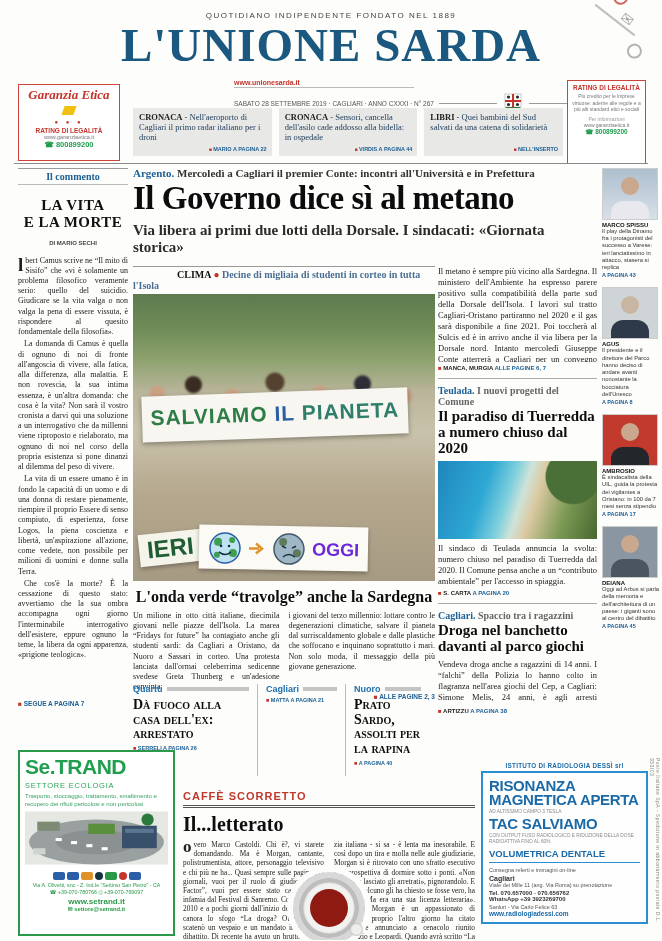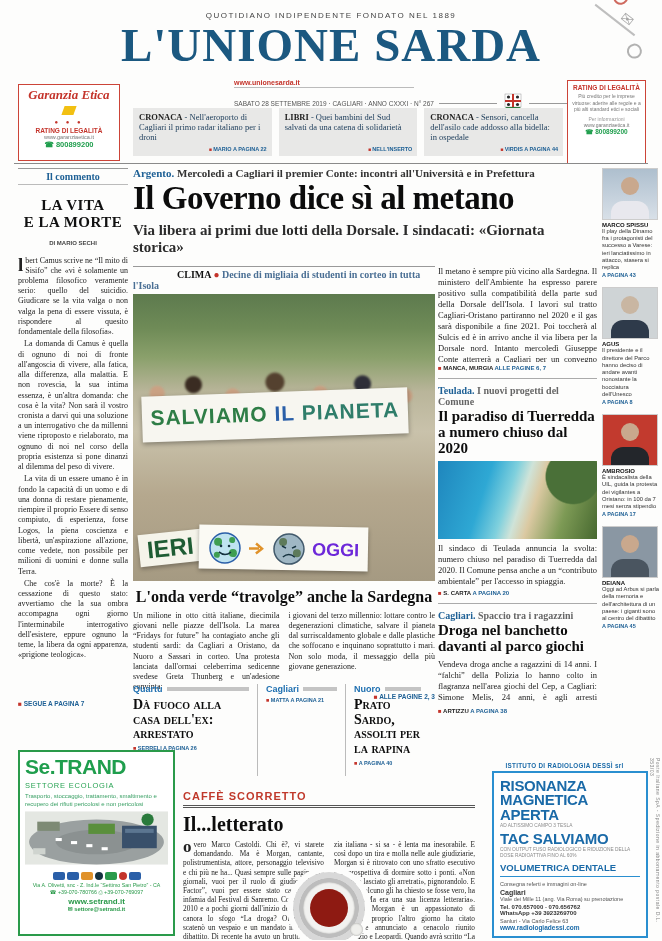--- a/index.html
+++ b/index.html
@@ -193,21 +193,21 @@
     border-radius:50%; background:radial-gradient(circle,#bdbdbd 0 58%,#d8d8d8 59% 100%);
     box-shadow:0 0 0 6px #fdfdfc; }
   .cupwrap .cup { position:absolute; inset:10px; border-radius:50%; background:#f2f2f0;
     box-shadow:inset 0 0 2px rgba(0,0,0,.4); }
   .cupwrap .coffee { position:absolute; inset:17px; border-radius:50%; background:#8e1a12; }
   .cupwrap .handle { position:absolute; right:2px; bottom:8px; width:13px; height:13px; border-radius:50%;
     background:#efefec; box-shadow:inset 0 0 2px rgba(0,0,0,.4); }
   
   .radio { position:absolute; top:762px; left:481px; width:167px; font-family:"Liberation Sans",sans-serif; }
   .rhead { text-align:center; font-size:6.3px; font-weight:bold; color:#1a6aa8; letter-spacing:.3px; }
-  .rframe { border:2px solid #2a8fd0; background:#fefefe; margin-top:2px; padding:6px 6px 5px;margin-left:11px; }
+  .rframe { border:2px solid #2a8fd0; background:#fefefe; margin-top:2px; padding:6px 6px 5px; }
   .rbig { font-size:15px; font-weight:bold; color:#1a6aa8; line-height:.95; letter-spacing:-0.3px; }
   .rnote { font-size:4.8px; color:#8a8a8a; line-height:1.25; margin:1px 0 3px; }
   .rmed { font-size:9.5px; font-weight:bold; color:#1a6aa8; border-bottom:1px solid #2a8fd0; padding-bottom:3px; }
   .rserv { font-size:5.5px; color:#555; margin-top:4px; }
   .rcity { font-size:7px; font-weight:bold; color:#333; margin-top:2px; }
   .raddr { font-size:5.5px; color:#555; }
   .rtel { font-size:6px; font-weight:bold; color:#333; margin-top:2px; }
   .rwa { font-size:6px; font-weight:bold; color:#333; }
   .raddr2 { font-size:5.5px; color:#555; margin-top:2px; }
   .rsite2 { font-size:6.5px; font-weight:bold; color:#1a6aa8; }
@@ -262,26 +262,26 @@
     <div class="rsite">www.garanziaetica.it</div>
     <div class="rphone">800899200</div>
   </div>
 
   <div class="teasers">
     <div class="teaser">
       <span class="tsec">CRONACA</span><span> - Nell'aeroporto di Cagliari il primo radar italiano per i droni</span>
       <span class="tref">MARIO A PAGINA 22</span>
     </div>
     <div class="teaser">
+      <span class="tsec">CRONACA</span><span> - Sensori, cancella dell'asilo cade addosso alla bidella: in ospedale</span>
+      <span class="tref">VIRDIS A PAGINA 44</span>
+    </div>
+    <div class="teaser">
       <span class="tsec">LIBRI</span><span> - Quei bambini del Sud salvati da una catena di solidarietà</span>
       <span class="tref">NELL'INSERTO</span>
-    </div>
-    <div class="teaser">
-      <span class="tsec">CRONACA</span><span> - Sensori, cancella dell'asilo cade addosso alla bidella: in ospedale</span>
-      <span class="tref">VIRDIS A PAGINA 44</span>
     </div>
   </div>
   <div class="sep-top"></div>
 
   <div class="lead">
     <div class="kicker">
       <span class="tag">Argento.</span><span> Mercoledì a Cagliari il premier Conte: incontri all'Università e in Prefettura</span>
     </div>
     <h1>Il Governo dice sì al metano</h1>
     <div class="sub">Via libera ai primi due lotti della Dorsale. I sindacati: «Giornata storica»</div>

